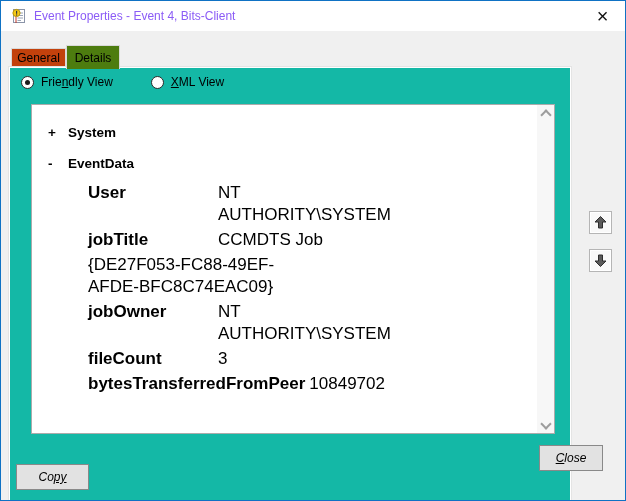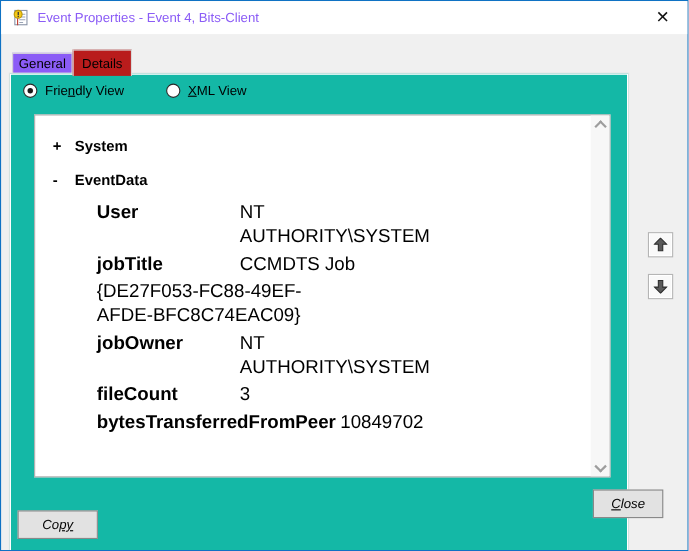--- a/index.html
+++ b/index.html
@@ -27,22 +27,22 @@
     font-size:20px; font-weight:300; color:#111; cursor:default;
     line-height:1;
   }
 
   
   .tab {
     position:absolute; display:flex; align-items:center; justify-content:center;
     font-size:12px; color:#000;
     border:1px solid #d9d9d9;
   }
-  .tab-general { left:10px; top:47px; width:55px; height:20px; background:#8b5cf6; }
-  .tab-details { left:65px; top:44px; width:54px; height:24px; background:#b91c1c;
+  .tab-general { left:10px; top:47px; width:55px; height:20px; background:#c2410c; }
+  .tab-details { left:65px; top:44px; width:54px; height:24px; background:#4d7c0f;
                  border-bottom:none; z-index:3; }
 
   .tabpage {
     position:absolute; left:8px; top:66px; width:562px; height:470px;
     background:#14b8a6;
     border:1px solid #ffffff;
     box-shadow: 0 0 0 1px #e4e4e4;
     text-decoration: underline;
   }
 

